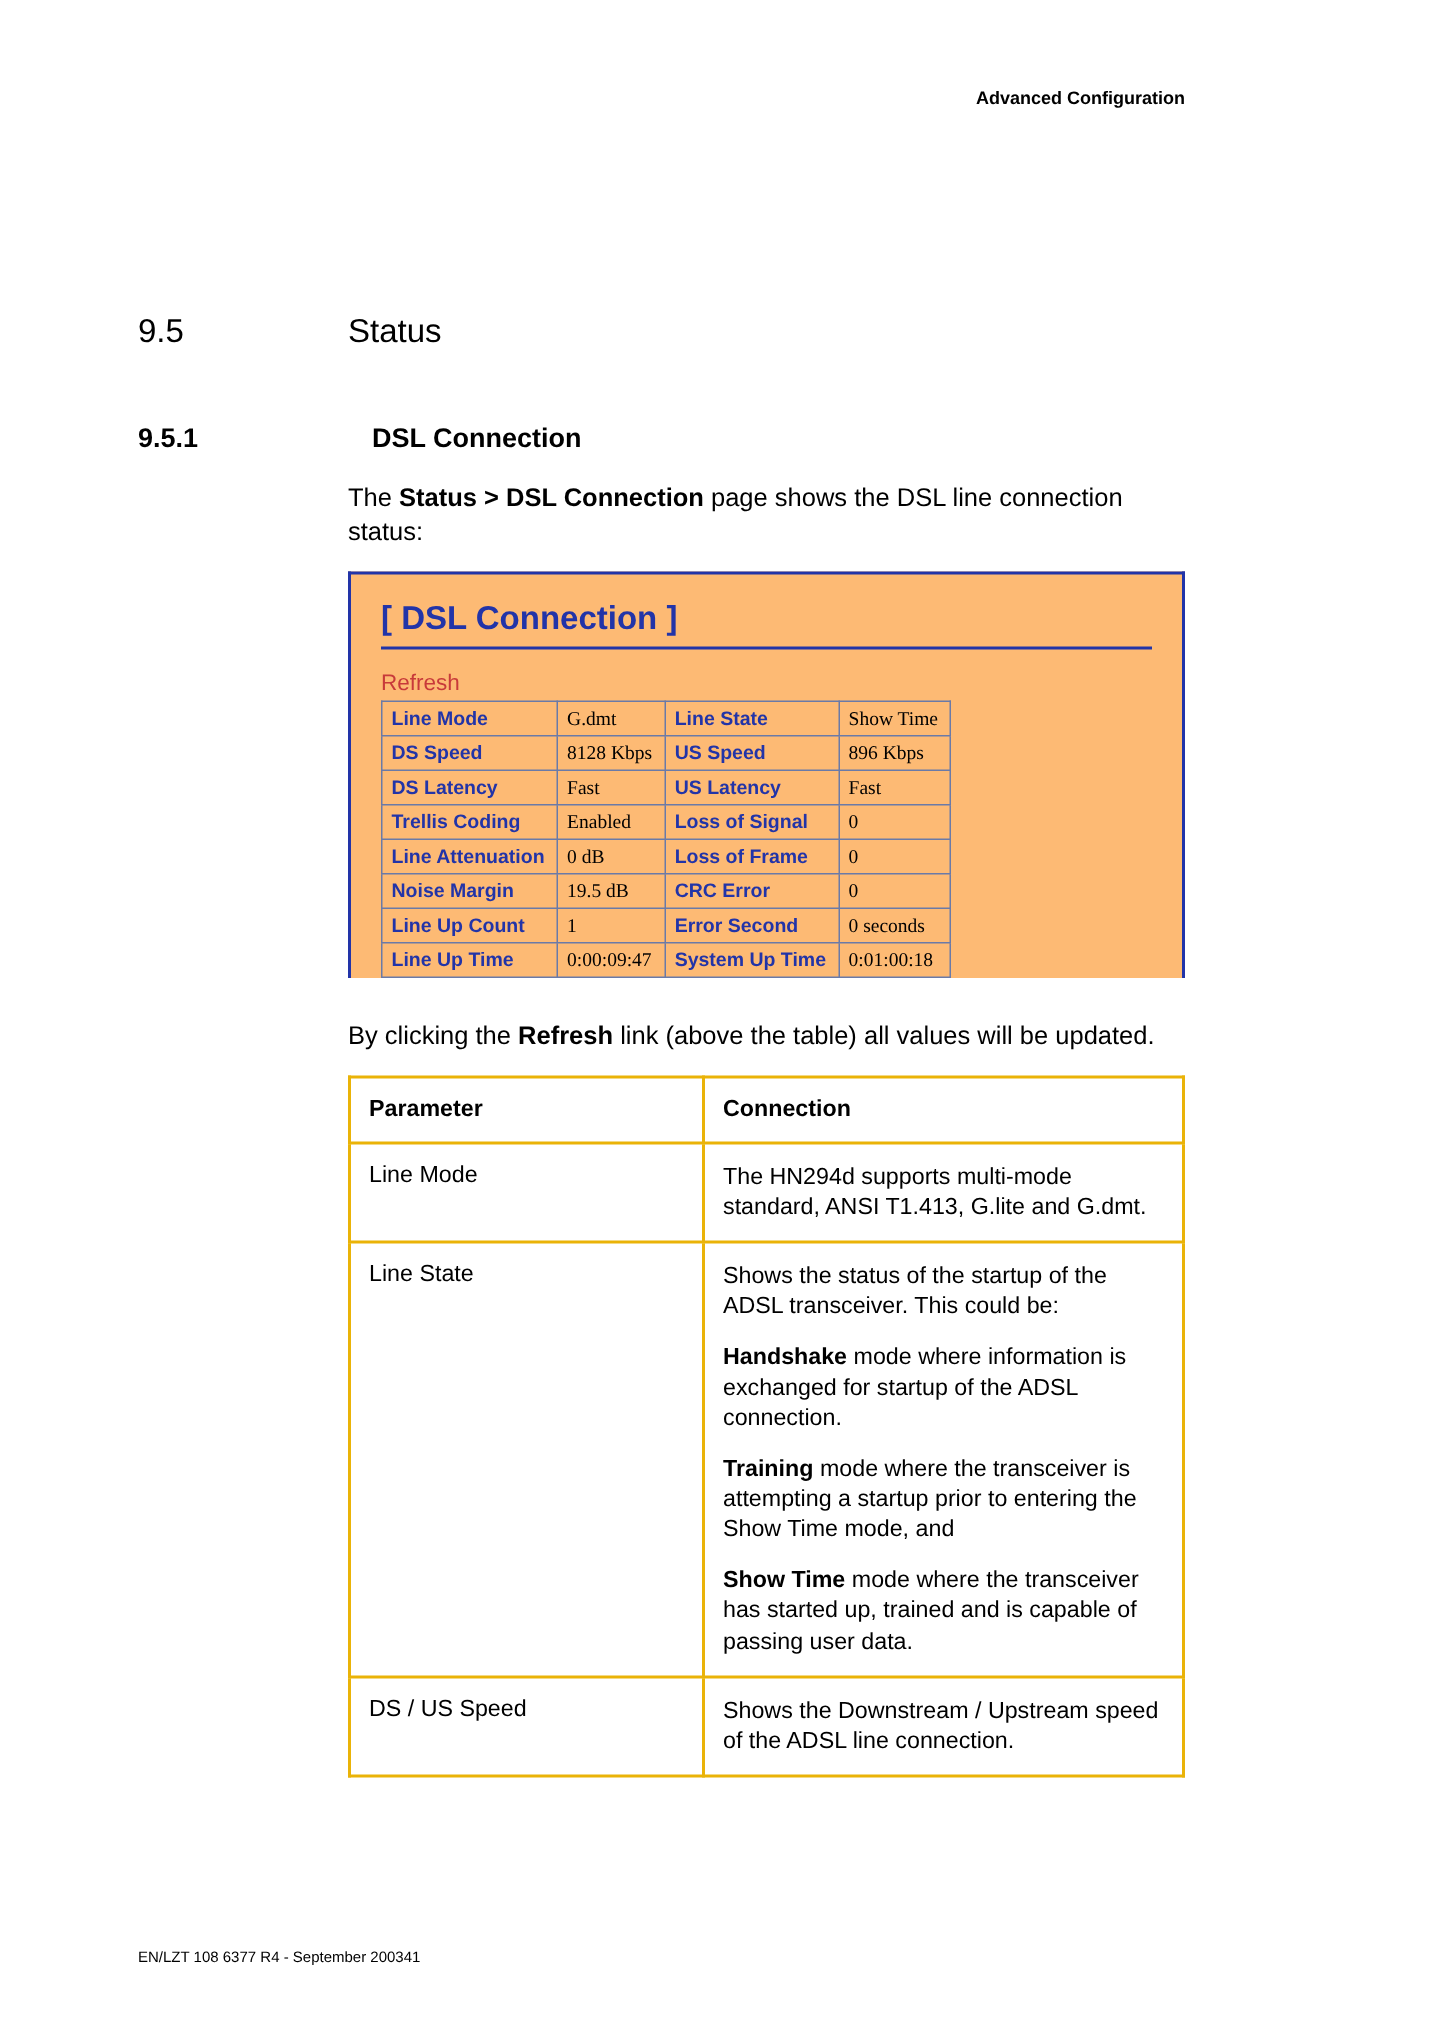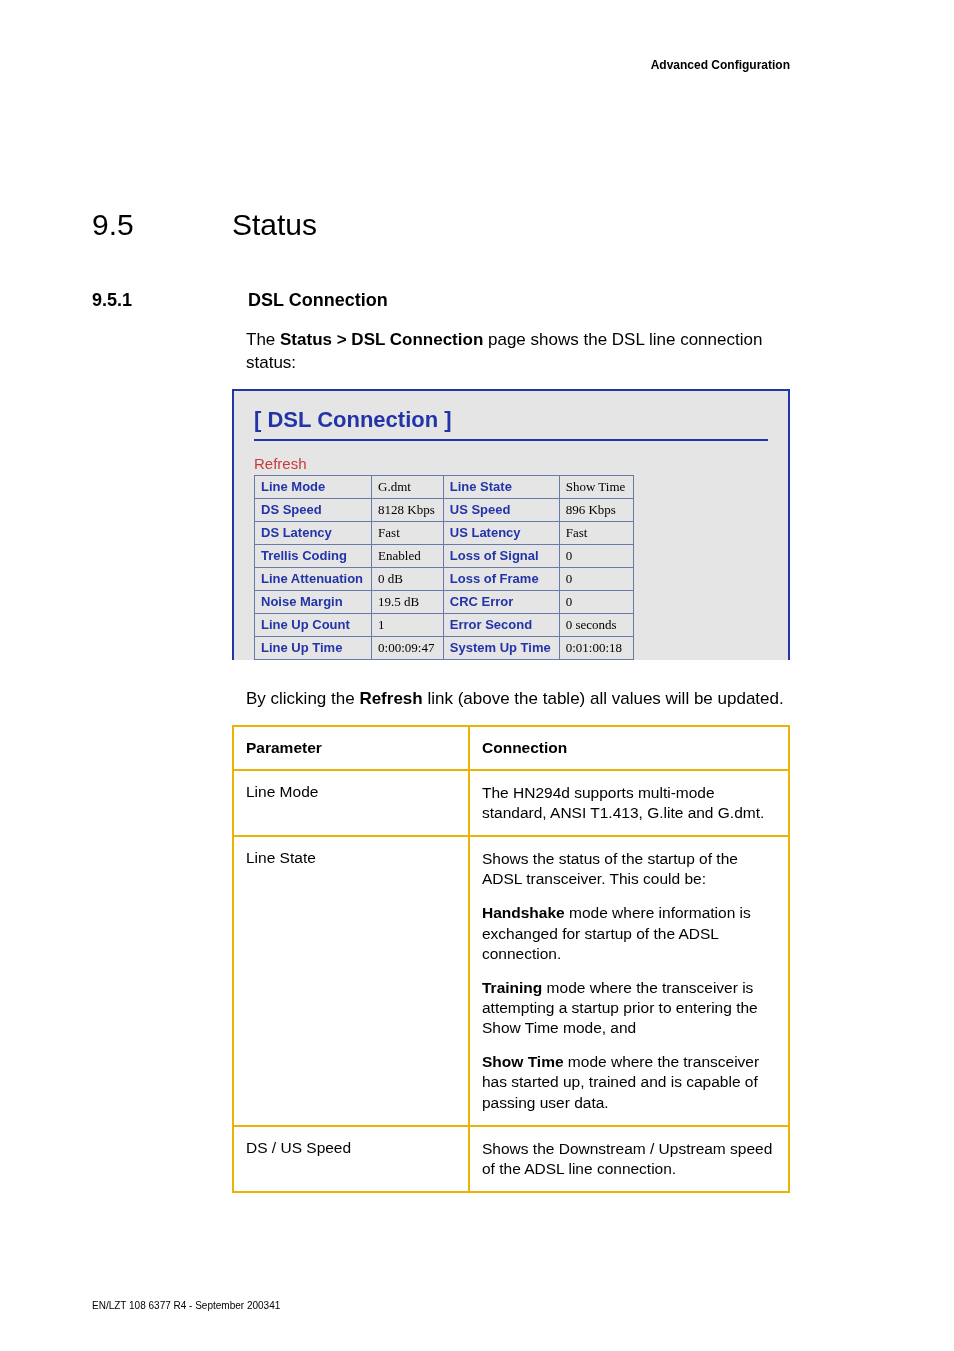--- a/index.html
+++ b/index.html
@@ -30,44 +30,43 @@
     display: flex;
   }
   .num-col {
     width: 140px;
     flex-shrink: 0;
   }
   .body-col {
     flex: 1;
   }
   .h2 {
-    font-size: 30px;
+    font-size: 22px;
     font-weight: normal;
     margin-bottom: 48px;
   }
   .h3 {
     font-size: 18px;
     font-weight: bold;
     margin-bottom: 18px;
     gap: 16px;
   }
   .body-text {
     font-size: 17px;
     line-height: 1.35;
     margin-bottom: 14px;
-    margin-left: 14px;
   }
   .bold { font-weight: bold; }
   .screenshot {
     margin-top: 8px;
     margin-bottom: 28px;
     border: 2px solid #2234a8;
     border-bottom: none;
     padding: 16px 20px 0 20px;
-    background: #e5e5e5;
+    background: #fdba74;
     font-family: Arial, Helvetica, sans-serif;
   }
   .screenshot .title {
     color: #2234a8;
     font-size: 22px;
     font-weight: bold;
     border-bottom: 2px solid #2234a8;
     padding-bottom: 6px;
     margin-bottom: 14px;
   }

